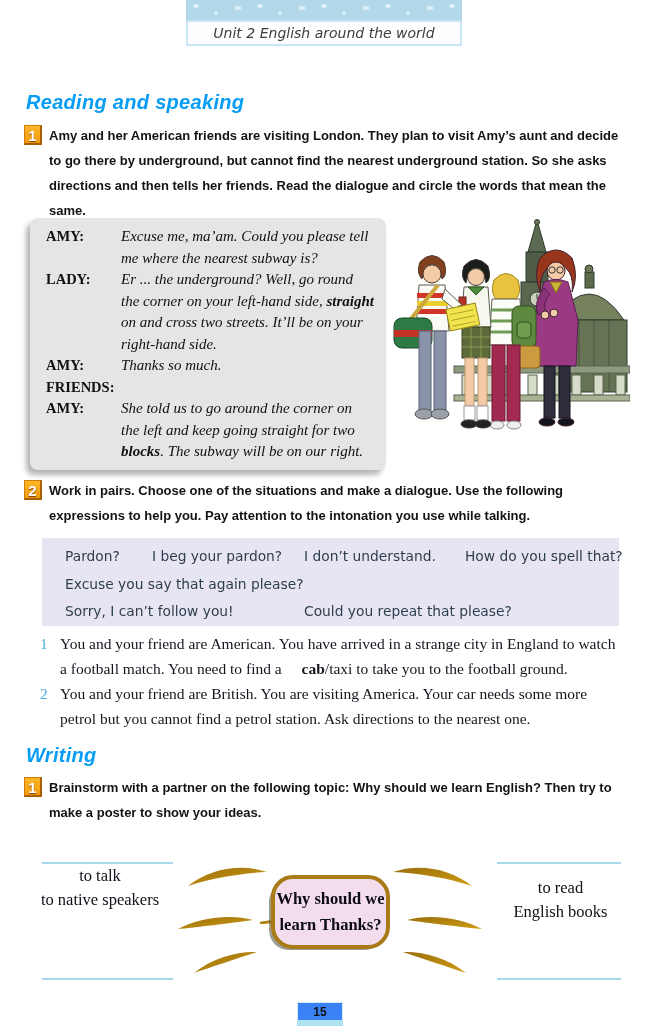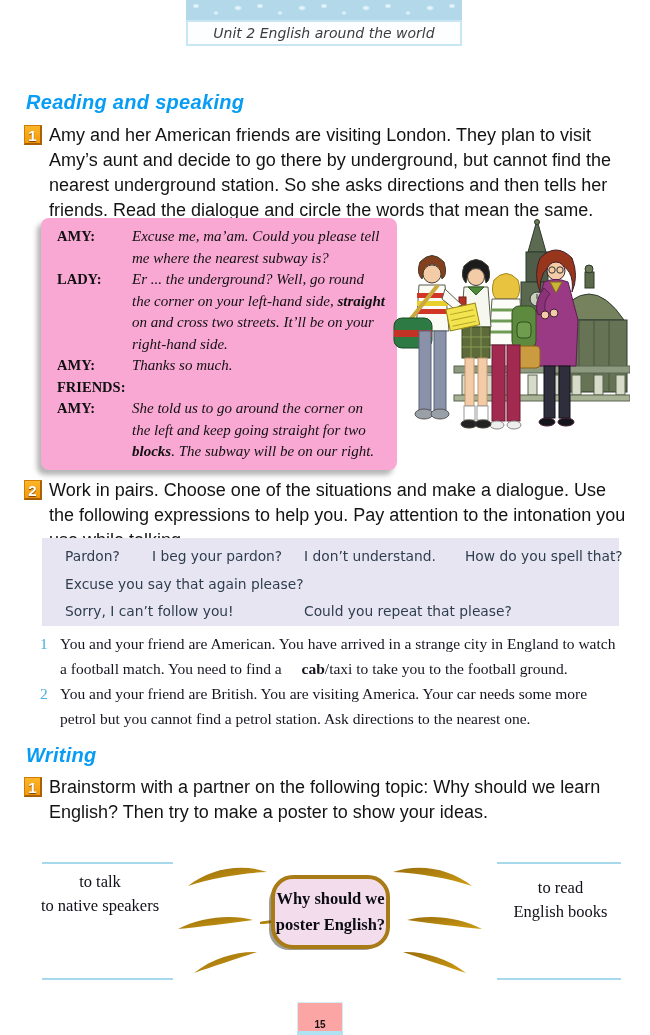--- a/index.html
+++ b/index.html
@@ -25,26 +25,26 @@
   #heading-writing{top:744px;}
 
   
   .exercise{position:absolute;left:24px;width:606px;display:flex;align-items:flex-start;gap:7px;}
   #ex1{top:123px;} #ex2{top:478px;} #wex1{top:775px;}
   .badge{flex:0 0 auto;width:18px;height:20px;margin-top:2px;
     background:linear-gradient(180deg,#fcb628,#f19a0e);
     border:1px solid #d07d08;border-right:2px solid #a85f06;border-bottom:2px solid #a85f06;
     color:#fff;font-weight:bold;font-size:15px;line-height:20px;text-align:center;
     text-shadow:0 1px 1px #7a3c00;box-sizing:border-box;}
-  .extext{margin:0;font-weight:normal;font-size:18px;line-height:25px;color:#131313;}
+  .extext{margin:0;font-weight:bold;font-size:13px;line-height:25px;color:#131313;}
 
   
   .dialogue-box{position:absolute;left:30px;top:218px;width:356px;height:252px;box-sizing:border-box;
-    background:#f9a8d4;border-radius:8px;padding:8px 12px 24px 16px;
-    box-shadow:-4px 5px 5px rgba(110,110,110,.5);margin-left:11px;}
+    background:#e5e5e5;border-radius:8px;padding:8px 12px 24px 16px;
+    box-shadow:-4px 5px 5px rgba(110,110,110,.5);}
   .dline{display:flex;}
   .dspeaker{flex:0 0 75px;font-family:"Liberation Serif",serif;font-weight:bold;
     font-size:14.5px;line-height:21.5px;color:#101010;}
   .dtext{flex:1;font-family:"Liberation Serif",serif;font-style:italic;
     font-size:15px;line-height:21.5px;color:#101010;}
   .dtext b{font-weight:bold;}
 
   
   .illustration{position:absolute;left:388px;top:218px;}
 
@@ -57,29 +57,29 @@
     font-family:"Liberation Serif",serif;font-size:15.5px;line-height:25px;color:#15151f;}
   .sit{display:flex;gap:9px;}
   .sit-num{flex:0 0 11px;color:#4aaede;}
   .sit-text b{font-weight:bold;margin-left:16px;}
 
   
   .diagram{position:absolute;left:20px;top:845px;width:610px;height:145px;}
   .diagram svg{position:absolute;left:0;top:0;}
   .diag-side{position:absolute;text-align:center;font-family:"Liberation Serif",serif;
     font-size:16.5px;line-height:24px;color:#101018;}
-  .diag-left{left:5px;top:25px;width:150px;}
+  .diag-left{left:5px;top:19px;width:150px;}
   .diag-right{left:468px;top:31px;width:145px;}
   .diag-center{position:absolute;left:253px;top:41px;width:115px;text-align:center;
     font-family:"Liberation Serif",serif;font-weight:bold;font-size:16.5px;line-height:26px;color:#0c0c14;}
 
   
   .pagenum{position:absolute;left:297px;top:1002px;width:46px;text-align:center;}
-  .pagenum-label{display:block;border:1px solid #d5edf7;border-bottom:none;background:#fca5a5;
-    font-weight:bold;font-size:10px;color:#111;padding:16px 0 1px;}
+  .pagenum-label{display:block;border:1px solid #d5edf7;border-bottom:none;background:#3b82f6;
+    font-weight:bold;font-size:12px;color:#111;padding:2px 0 1px;}
   .pagenum-bar{display:block;height:6px;background:#b0e2f2;}
 </style>
 </head>
 <body>
 
 <div class="page">
 
   <div class="droplet-strip"></div>
   <div class="unit-box">
     <span class="unit-title">Unit 2 English around the world</span>
@@ -290,21 +290,21 @@
     <div class="diag-side diag-left">
       <span>to talk</span><br>
       <span>to native speakers</span>
     </div>
     <div class="diag-side diag-right">
       <span>to read</span><br>
       <span>English books</span>
     </div>
     <div class="diag-center">
       <span>Why should we</span><br>
-      <span>poster English?</span>
+      <span>learn Thanks?</span>
     </div>
   </div>
 
   <div class="pagenum">
     <span class="pagenum-label">15</span>
     <span class="pagenum-bar"></span>
   </div>
 
 </div>
 

